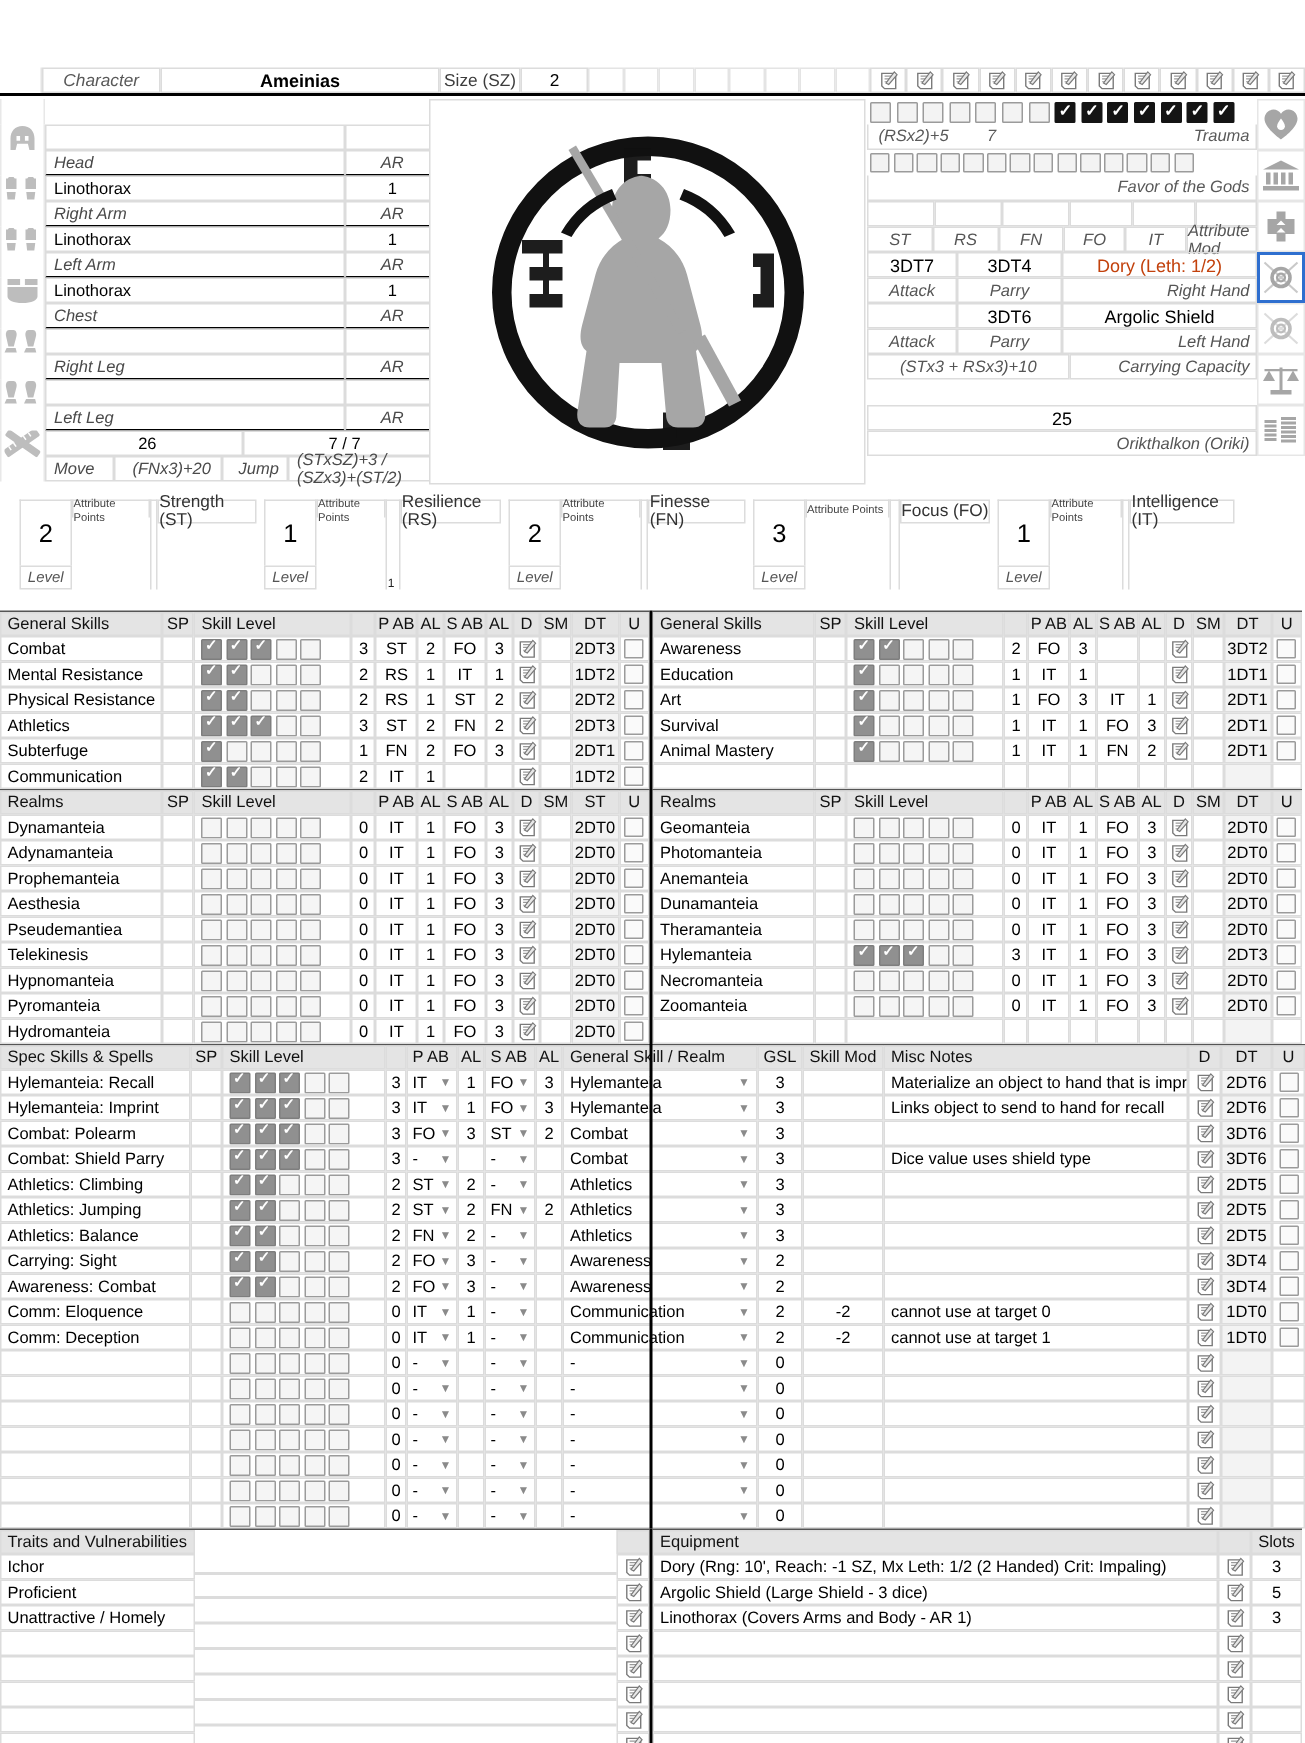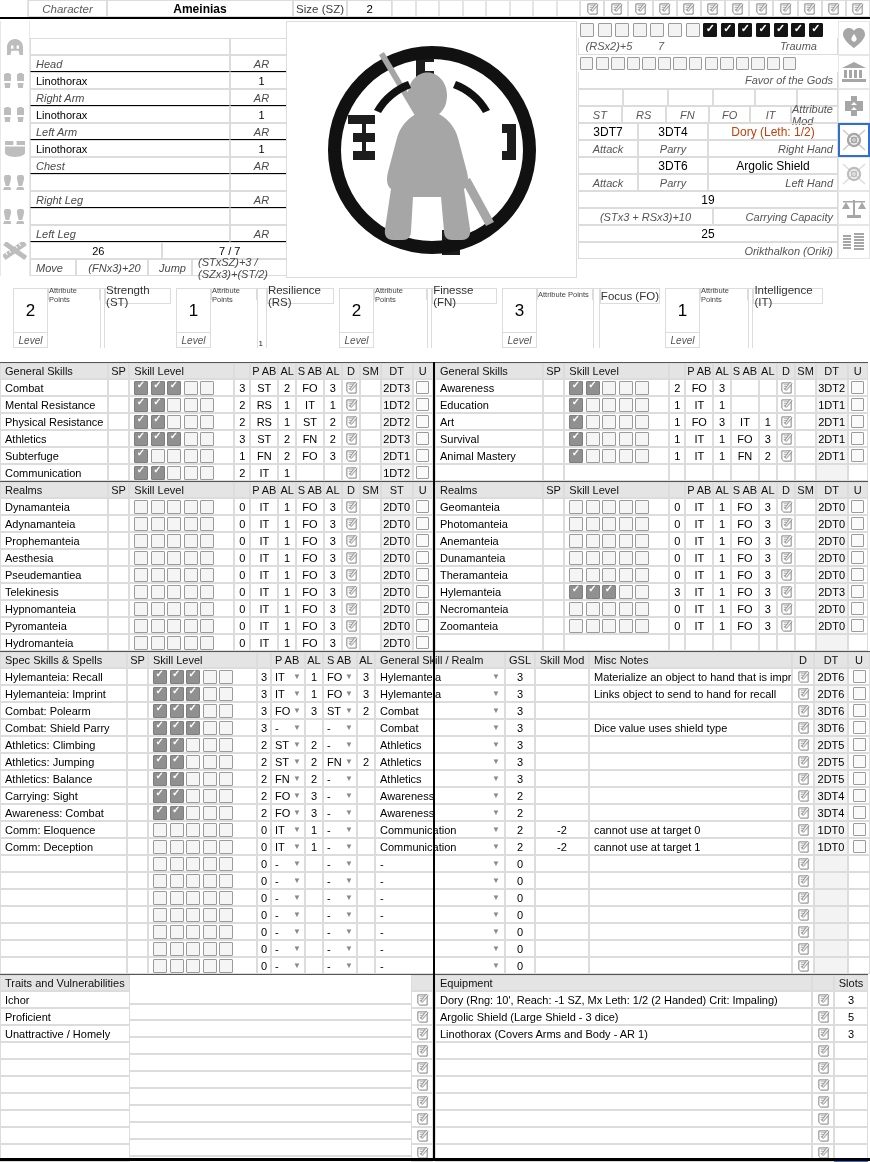--- a/index.html
+++ b/index.html
@@ -10,21 +10,21 @@
     font-family:"Liberation Sans", sans-serif;
     font-size:11px;
     color:#000;
     overflow:hidden;
   }
   .sheet { position:relative; width:870px; height:1162px; }
   .it { font-style:italic; color:#595959; }
   .ctr { justify-content:center; }
 
   
-  .topbar { display:flex; height:19px; border-bottom:2px solid #000; }
+  .topbar { display:flex; height:19px; border-bottom:2px solid #000;margin-top:45px; }
   .tb-pad { width:28px; border-right:1px solid #e4e4e4; }
   .tb-charlabel { width:80px; border:1px solid #dcdcdc; display:flex;align-items:center;justify-content:center;
      font-style:italic;color:#595959;font-size:11.5px; }
   .tb-charname { width:187px; border:1px solid #dcdcdc;display:flex;align-items:center;justify-content:center;
      font-weight:bold;font-size:12px; }
   .tb-szlabel { width:55px;border:1px solid #dcdcdc;display:flex;align-items:center;justify-content:center;
      color:#3c3c3c;font-size:11.5px; }
   .tb-szval { width:45px;border:1px solid #dcdcdc;display:flex;align-items:center;justify-content:center;font-size:11.5px;}
   .tb-gap { flex:1; display:flex; }
   .tb-gap span { width:23.5px; border:1px solid #e4e4e4; }
@@ -424,21 +424,21 @@
             <div class="cbx dark"></div>
             <div class="cbx dark"></div>
             <div class="cbx dark"></div>
             <div class="cbx dark"></div>
             <div class="cbx dark"></div>
             <div class="cbx dark"></div>
           </div>
         <div class="lblrow">
           <div style="width:60px;justify-content:center" class="it">(RSx2)+5</div>
           <div style="width:44px;justify-content:center" class="it">7</div>
-          <div style="flex:1;justify-content:flex-end;padding-right:20px" class="it">Trauma</div>
+          <div style="flex:1;justify-content:flex-end;padding-right:4px" class="it">Trauma</div>
         </div>
       </div>
       <div class="ricon" style="height:34px">
         <svg width="24" height="22" viewBox="0 0 24 22">
             <path d="M12 21S1 13.5 1 7.2C1 3.7 3.7 1 7 1c2 0 4 1.1 5 2.8C13 2.1 15 1 17 1c3.3 0 6 2.7 6 6.2C23 13.5 12 21 12 21z" fill="#a6a6a6"></path>
             <path d="M12 7c-1.6 2.2-2.6 3.8-2.6 5.1 0 1.5 1.2 2.6 2.6 2.6s2.6-1.1 2.6-2.6C14.6 10.8 13.6 9.2 12 7z" fill="#fff"></path>
           </svg>
       </div>
     </div>
     <div class="rp-row">
@@ -548,23 +548,20 @@
             </g>
             <circle cx="13" cy="12" r="6" fill="none" stroke="#bdbdbd" stroke-width="2.4"></circle>
             <circle cx="13" cy="12" r="2.6" fill="none" stroke="#bdbdbd" stroke-width="1.6"></circle>
           </svg>
       </div>
     </div>
 
     <div class="rp-row">
       <div class="rbox">
         <div class="attrhdr">
-          <div style="flex:1;font-style:normal;color:#000;font-size:12px">19</div>
-        </div>
-        <div class="attrhdr">
           <div style="width:135px">(STx3 + RSx3)+10</div>
           <div style="flex:1;justify-content:flex-end;padding-right:4px">Carrying Capacity</div>
         </div>
       </div>
       <div class="ricon" style="height:34px">
         <svg width="26" height="22" viewBox="0 0 26 22" fill="#a6a6a6">
             <rect x="12" y="3" width="2" height="15"></rect>
             <rect x="6" y="18" width="14" height="3"></rect>
             <path d="M2 4h22v1.5H2z"></path>
             <path d="M1 12 5 5l4 7z"></path>

